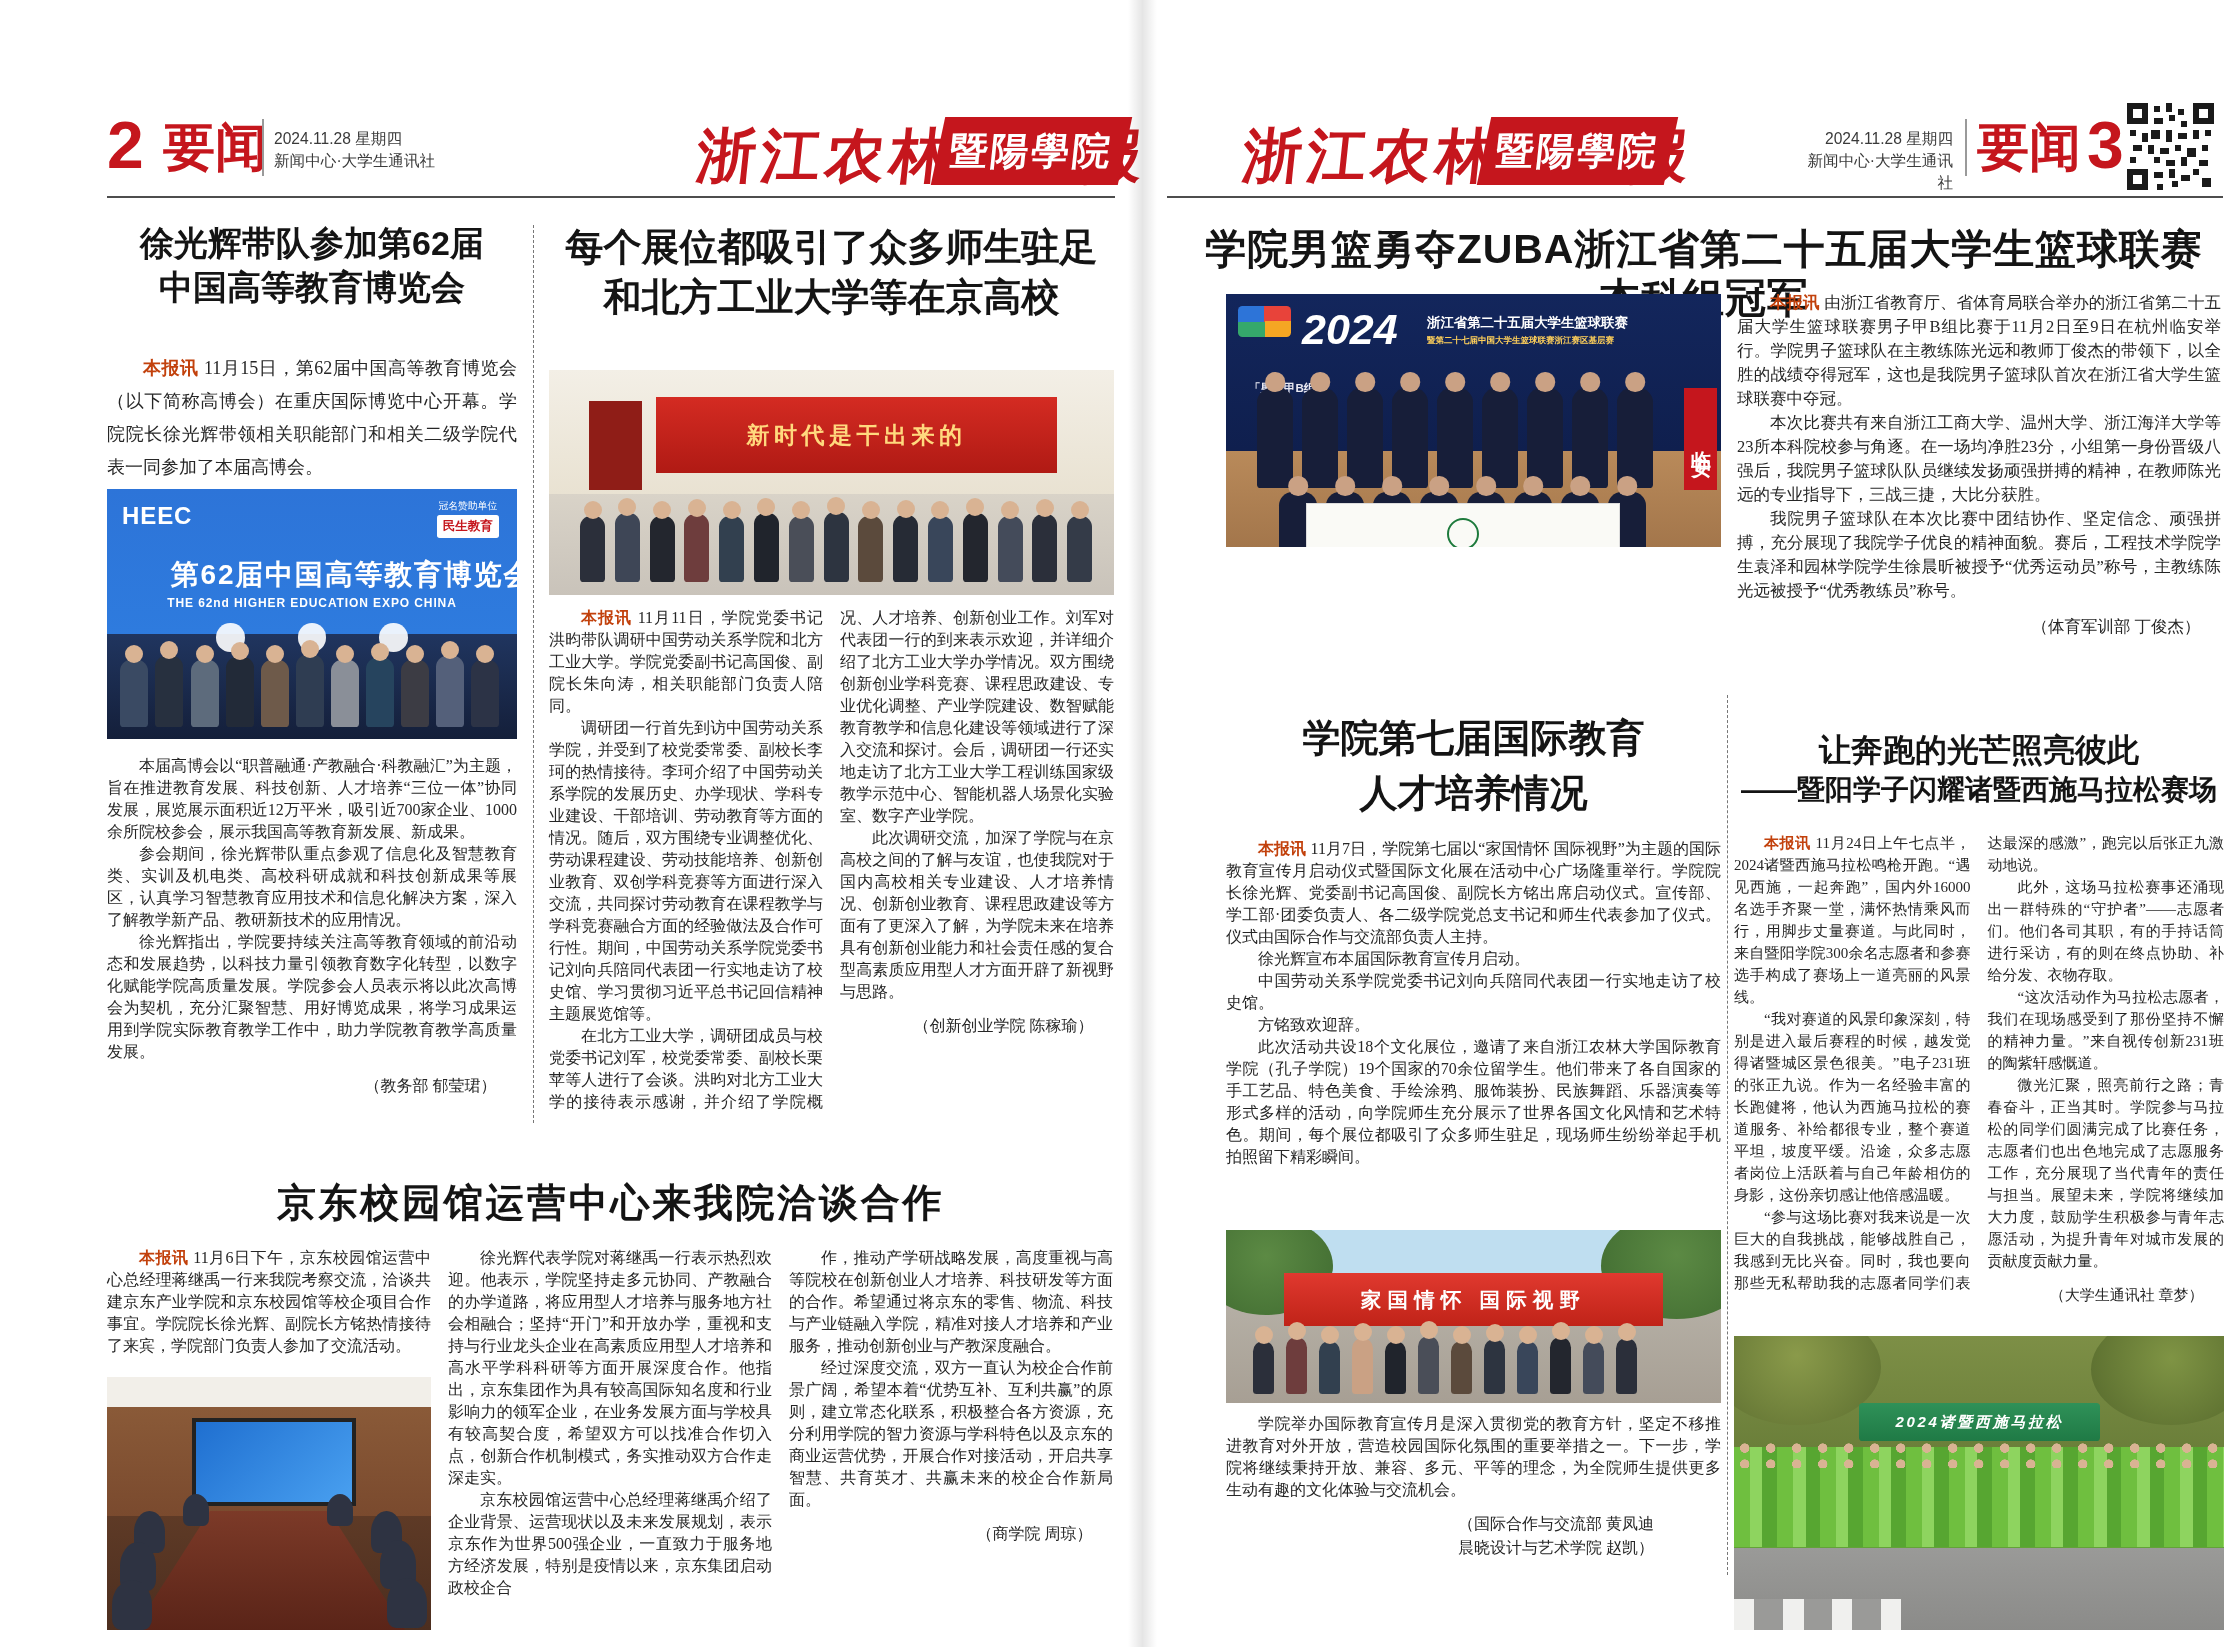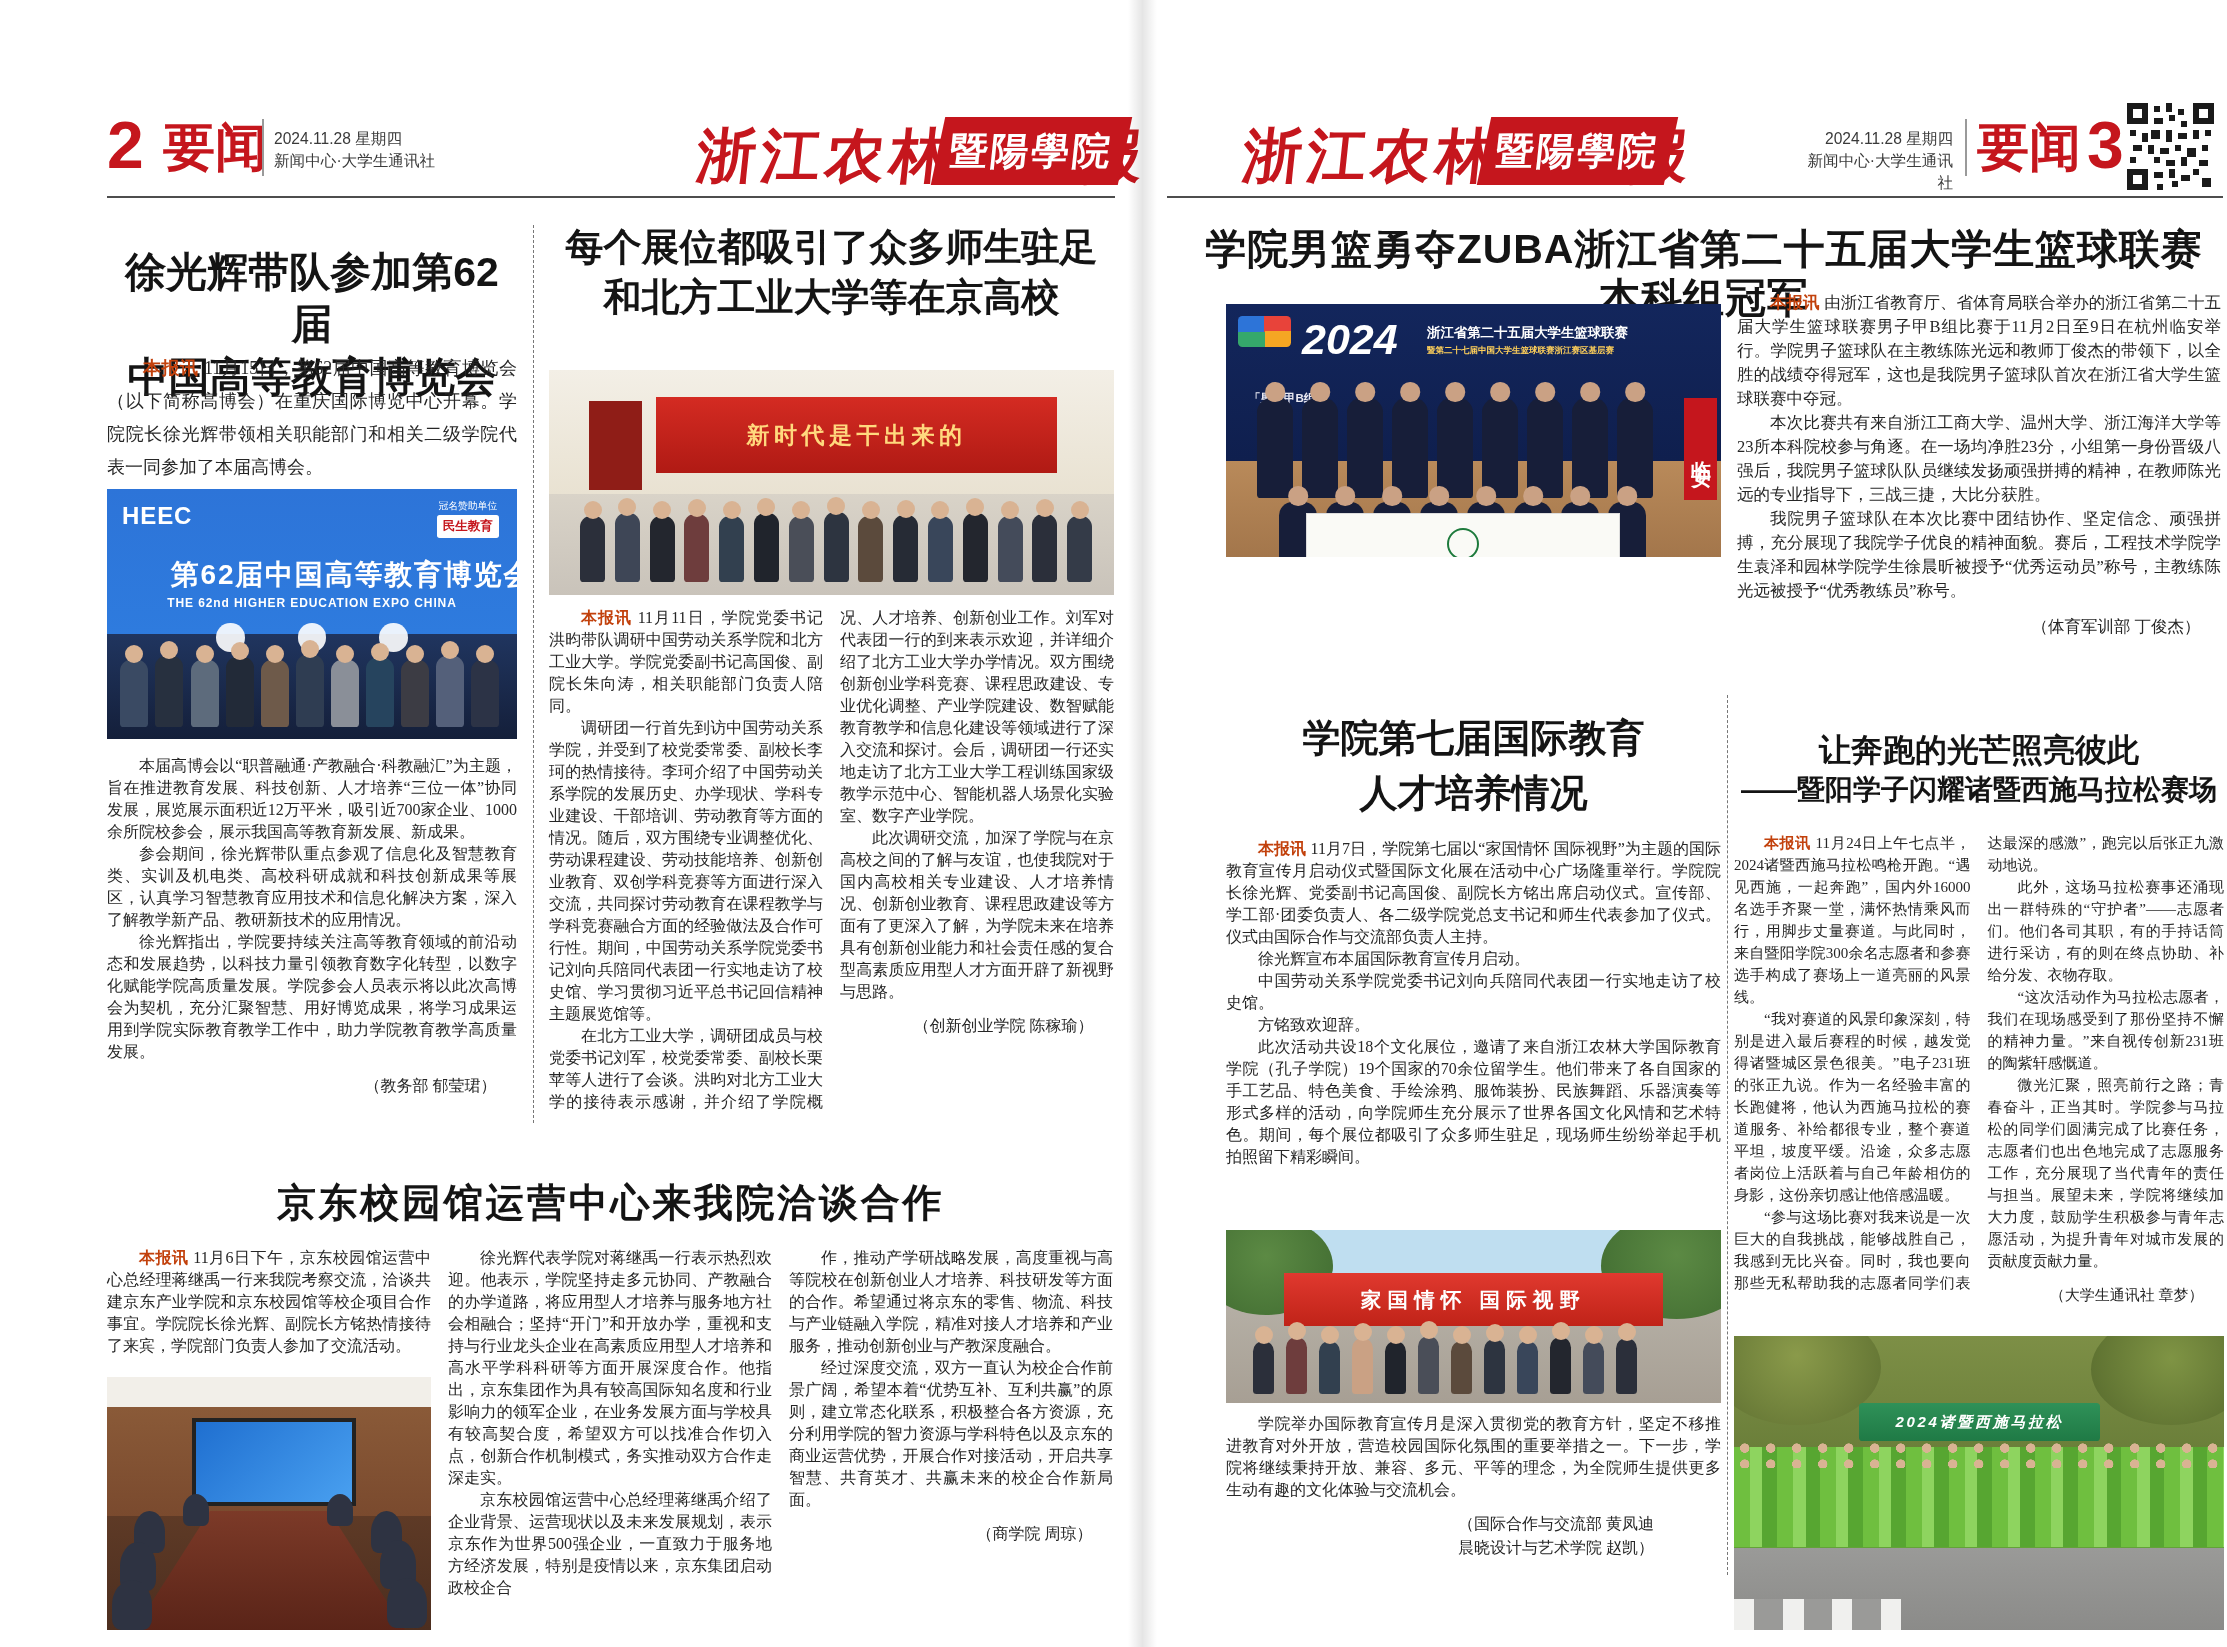--- a/index.html
+++ b/index.html
@@ -11,21 +11,21 @@
   .mh-sec{font-family:"Liberation Sans",sans-serif;font-weight:900;color:#c5161d;font-size:52px;line-height:1;}
   .mh-div{width:1.8px;background:#9a9a9a;}
   .mh-date{font-family:"Liberation Sans",sans-serif;font-size:15.6px;line-height:22px;color:#3a3a3a;}
   .logo-script{font-family:"Liberation Serif",serif;font-weight:900;color:#c5161d;font-size:59px;
                letter-spacing:5.3px;transform:skewX(-6deg);white-space:nowrap;}
   .logo-box{background:#c5161d;transform:skewX(-12deg);display:flex;align-items:center;justify-content:center;}
   .logo-box span{color:#fff;font-weight:900;font-size:38px;letter-spacing:2.7px;transform:skewX(6deg);}
   .mh-rule{height:2.2px;background:#4d4d4d;}
   
   .title{font-family:"Liberation Sans",sans-serif;font-weight:900;color:#141414;text-align:center;}
-  .t-a1{font-size:41px;line-height:1.28;margin-top:24px;}
+  .t-a1{font-size:34px;line-height:1.28;}
   .t-a2{font-size:38px;line-height:1.32;}
   .t-bb{font-size:41px;line-height:1.2;letter-spacing:0.9px;}
   .t-jd{font-size:39px;line-height:1.2;letter-spacing:2.7px;}
   .t-intl{font-size:38px;line-height:1.45;}
   .t-mar1{font-size:32px;line-height:1.3;margin-top:16px;}
   .t-mar2{font-size:28px;line-height:1.3;}
   
   .body-text{font-size:16px;line-height:22px;text-align:justify;color:#262626;}
   .body-text p{margin:0;text-indent:2em;}
   .lead-text{font-size:18px;line-height:33px;}
@@ -278,21 +278,21 @@
       <p>京东校园馆运营中心总经理蒋继禹介绍了企业背景、运营现状以及未来发展规划，表示京东作为世界500强企业，一直致力于服务地方经济发展，特别是疫情以来，京东集团启动政校企合</p>
     </div>
   <div class="abs body-text" style="left:789px;top:1247px;width:324px;height:383px;">
     <p>作，推动产学研战略发展，高度重视与高等院校在创新创业人才培养、科技研发等方面的合作。希望通过将京东的零售、物流、科技与产业链融入学院，精准对接人才培养和产业服务，推动创新创业与产教深度融合。</p>
       <p>经过深度交流，双方一直认为校企合作前景广阔，希望本着“优势互补、互利共赢”的原则，建立常态化联系，积极整合各方资源，充分利用学院的智力资源与学科特色以及京东的商业运营优势，开展合作对接活动，开启共享智慧、共育英才、共赢未来的校企合作新局面。</p>
       <p class="byline">（商学院 周琼）</p>
   </div>
 
   <div class="abs title t-bb" style="left:1185px;top:225px;width:1038px;">学院男篮勇夺ZUBA浙江省第二十五届大学生篮球联赛本科组冠军</div>
 
-  <div class="photo" style="left:1226px;top:304px;width:495px;height:253px;">
+  <div class="photo" style="left:1226px;top:294px;width:495px;height:253px;">
     <div class="bb-bg"></div>
     <div class="zuba" style="left:11.6px;top:11.6px;"></div>
     <div class="bb-2024" style="left:76px;top:10.7px;">2024</div>
     <div class="bb-league" style="left:201px;top:19.6px;font-size:13.4px;">浙江省第二十五届大学生篮球联赛</div>
     <div class="bb-league" style="left:201px;top:41px;font-size:8.5px;color:#ffd05a;">暨第二十七届中国大学生篮球联赛浙江赛区基层赛</div>
     <div class="bb-league" style="left:23px;top:87px;font-size:11.6px;color:#e8e8f2;">「男子甲B组」</div>
     <div class="bb-sign" style="right:3.6px;top:94px;width:33px;height:102px;">临安</div>
     <div class="bb-row" style="left:31px;top:94px;">
       <div class="bb-player"></div>
         <div class="bb-player"></div>

